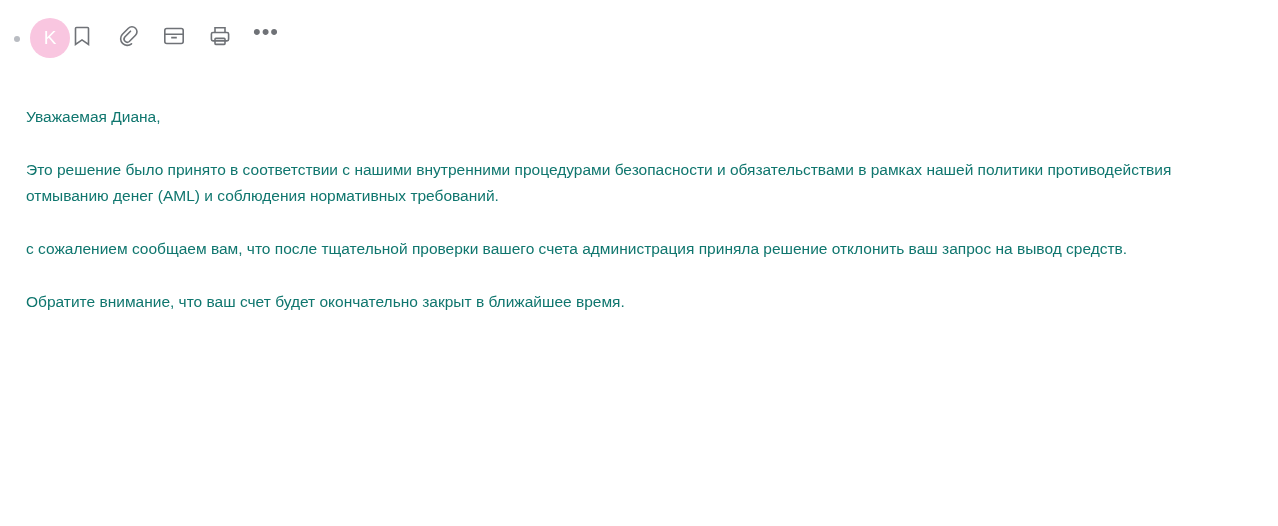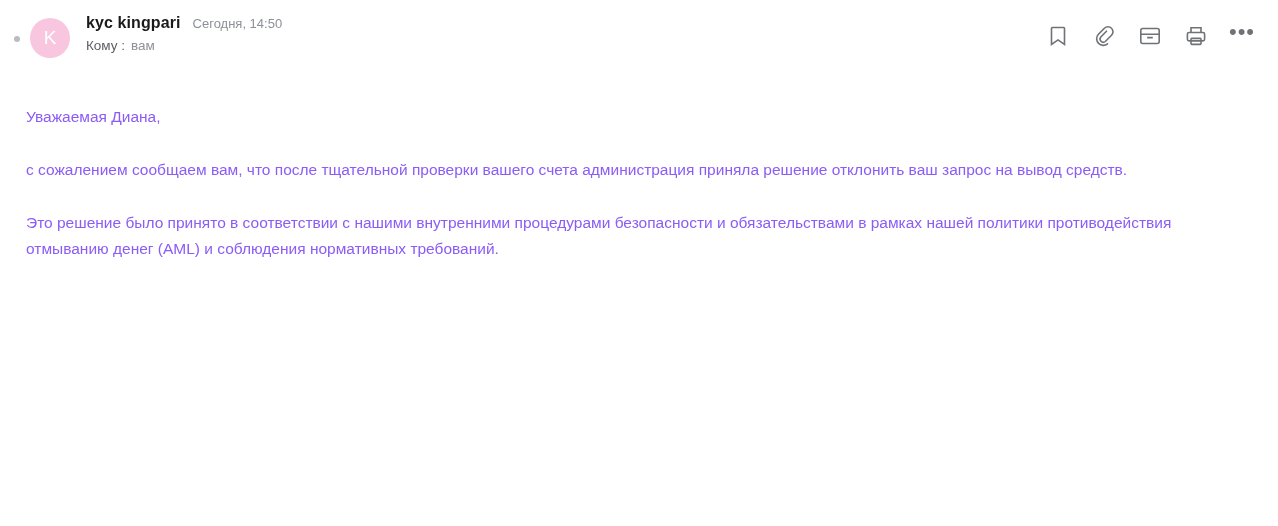--- a/index.html
+++ b/index.html
@@ -122,21 +122,21 @@
     color: #6f7277;
     letter-spacing: 1px;
     padding-bottom: 8px;
   }
 
   
   .mail-body {
     padding: 42px 26px 0 26px;
     font-size: 15.5px;
     line-height: 26px;
-    color: #8b5cf6;
+    color: #0f766e;
   }
 
   .mail-body p {
     margin: 0 0 27px 0;
     max-width: 1232px;
   }
 
   .mail-body p.tight {
     margin: 0;
     line-height: 25px;
@@ -150,30 +150,20 @@
 <body>
 
 <div class="mail-view">
 
   <div class="mail-header">
 
     <span class="unread-dot"></span>
 
     <div class="avatar">K</div>
 
-    <div class="sender-block">
-      <div class="sender-line">
-        <span class="sender-name">kyc kingpari</span>
-        <span class="sent-time">Сегодня, 14:50</span>
-      </div>
-      <div class="recipient-line">
-        <span class="recipient-label">Кому :</span>
-        <span class="recipient-value">вам</span>
-      </div>
-    </div>
 
     <div class="header-actions">
 
       <div class="icon-btn">
         <svg width="18" height="22" viewBox="0 0 18 22" fill="none" stroke="currentColor" stroke-width="1.6">
           <path d="M3.5 2.5h11a1 1 0 0 1 1 1v16l-6.5-4.6L2.5 19.5v-16a1 1 0 0 1 1-1z"></path>
         </svg>
       </div>
 
       <div class="icon-btn">
@@ -199,17 +189,18 @@
 
       <div class="icon-btn">
         <span class="dots">•••</span>
       </div>
 
     </div>
   </div>
 
   <div class="mail-body">
     <p>Уважаемая Диана,</p>
+    <p>Это решение было принято в соответствии с нашими внутренними процедурами безопасности и обязательствами в рамках нашей политики противодействия отмыванию денег (AML) и соблюдения нормативных требований.</p>
     <p>с сожалением сообщаем вам, что после тщательной проверки вашего счета администрация приняла решение отклонить ваш запрос на вывод средств.</p>
-    <p>Это решение было принято в соответствии с нашими внутренними процедурами безопасности и обязательствами в рамках нашей политики противодействия отмыванию денег (AML) и соблюдения нормативных требований.</p>
+    <p>Обратите внимание, что ваш счет будет окончательно закрыт в ближайшее время.</p>
   </div>
 
 </div>
 
 </body></html>

